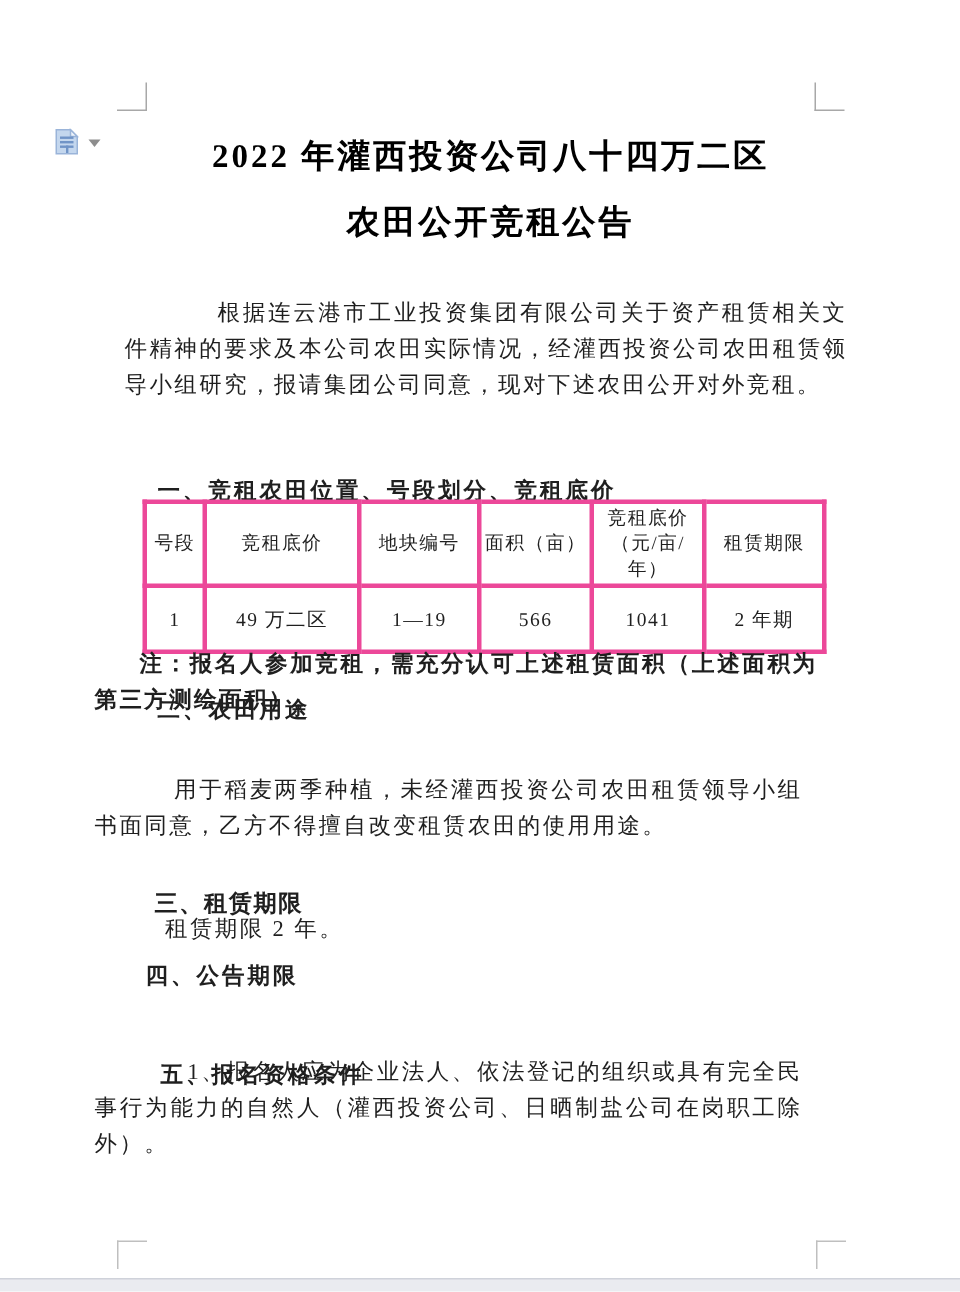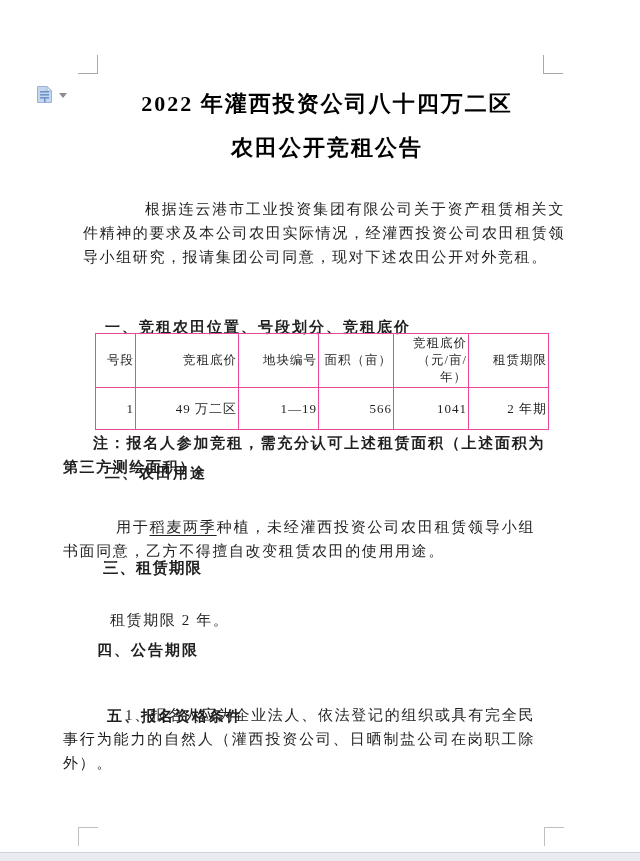--- a/index.html
+++ b/index.html
@@ -24,29 +24,29 @@
   .content > *{position:absolute;left:0;width:100%;margin:0;box-sizing:border-box;}
   .doc-title{top:82px;text-align:center;padding-left:46px;font-size:22px;font-weight:bold;
     letter-spacing:2px;line-height:44px;color:#000;}
   .para{font-size:15px;letter-spacing:1.6px;line-height:24px;text-align:justify;text-align-last:left;}
   .intro{top:197px;text-indent:62px;margin-left:20px;}
   .heading{font-size:15px;font-weight:bold;letter-spacing:2px;}
   .h-s1{top:318px;padding-left:42px;}
   .tbl-wrap{top:333px;left:32px;width:453px;}
   table{border-collapse:collapse;table-layout:fixed;width:453px;}
   col.c0{width:40px}col.c1{width:103px}col.c2{width:80px}col.c3{width:75px}col.c4{width:75px}col.c5{width:80px}
-  th,td{border:1px solid #ec4899;text-align:right;vertical-align:middle;font-weight:normal;
+  th,td{border:3px solid #ec4899;text-align:center;vertical-align:middle;font-weight:normal;
     font-family:"Liberation Serif","DejaVu Serif",serif;}
   th{height:49px;font-size:12.5px;letter-spacing:1px;white-space:pre-line;line-height:17px;}
   td{height:39px;font-size:13px;letter-spacing:1px;}
   .note{top:431px;text-indent:30px;font-weight:bold;}
   .h-s2{top:464px;padding-left:42px;}
   .usage{top:515px;text-indent:53px;padding-right:10px;}
-  .usage .u{text-decoration:underline;text-underline-offset:3px;}
-  .h-s3{top:558px;padding-left:40px;font-family:Liberation Sans, sans-serif;
+  .usage .u{text-underline-offset:3px;}
+  .h-s3{top:592px;padding-left:40px;font-family:Liberation Sans, sans-serif;
     font-size:15.5px;letter-spacing:1px;}
   .p-s3{top:608px;padding-left:47px;}
   .h-s4{top:641px;padding-left:34px;}
   .p-s4{top:667px;padding-left:45px;white-space:pre-wrap;}
   .h-s5{top:707px;padding-left:44px;}
   .p-s5{top:703px;text-indent:62px;padding-right:10px;}
   .bottom-bar{position:absolute;left:0;right:0;bottom:0;height:8px;background:#eaebf0;
     border-top:1px solid #cfd2da;}
 </style>
 </head>

